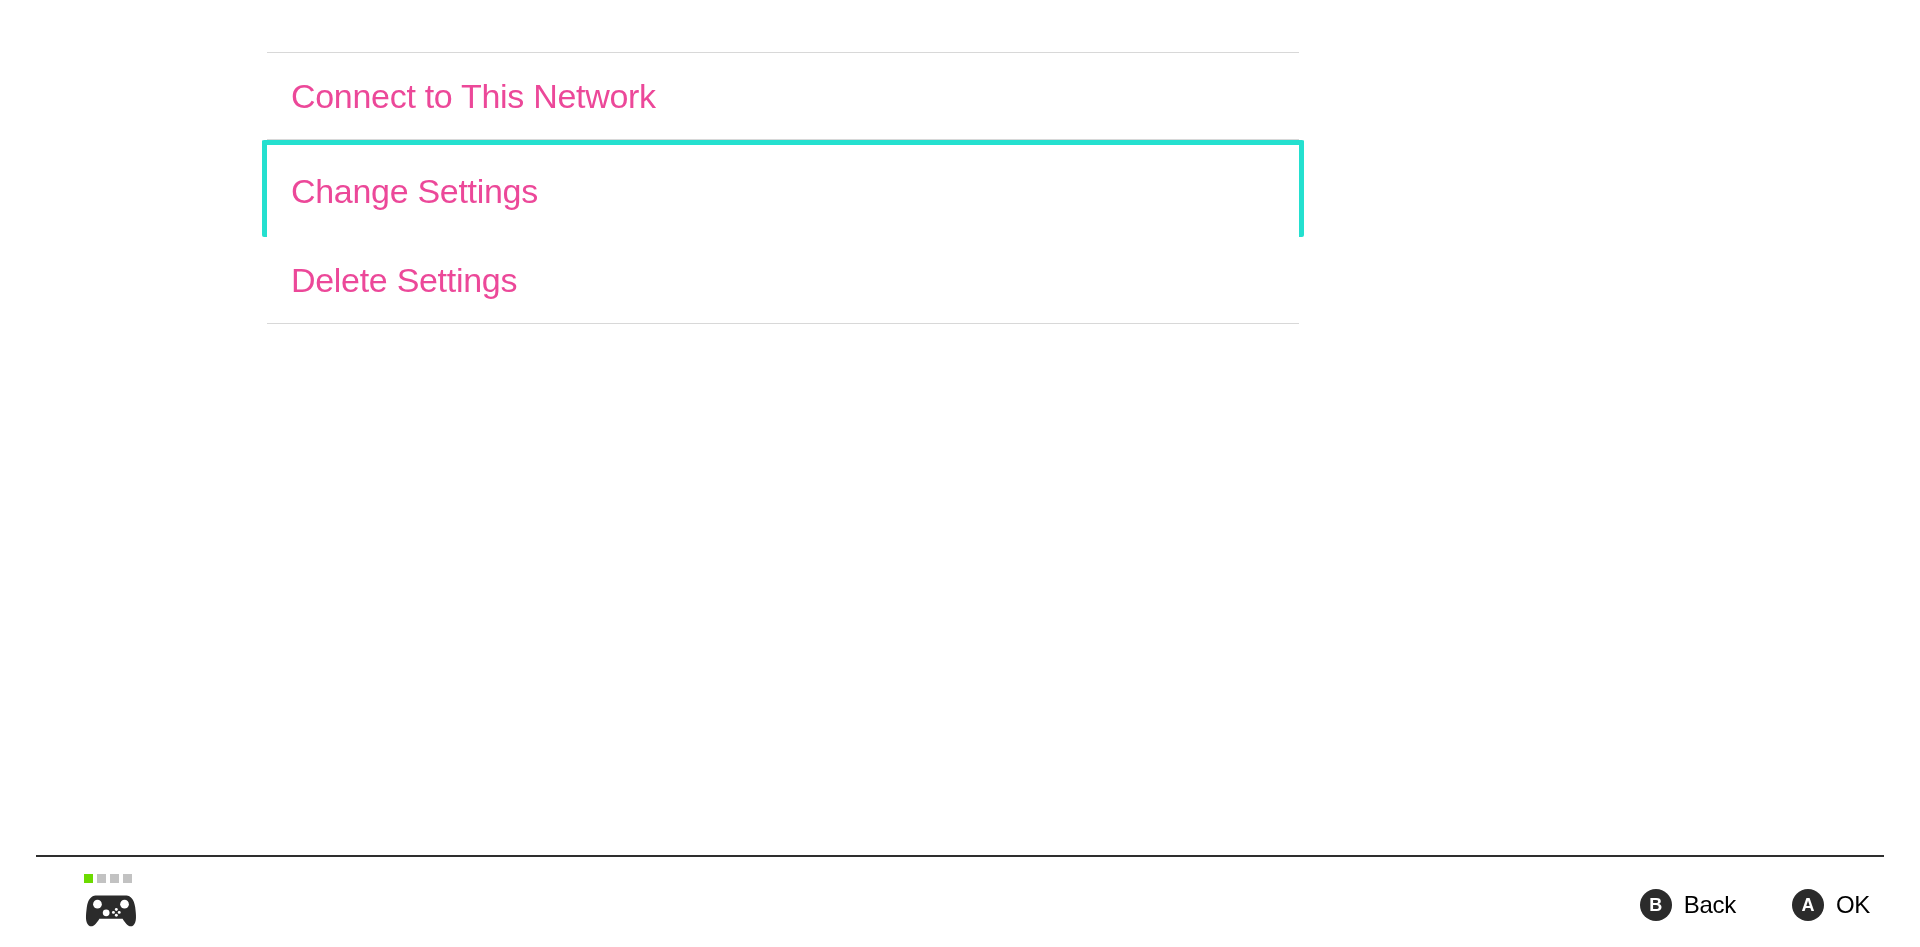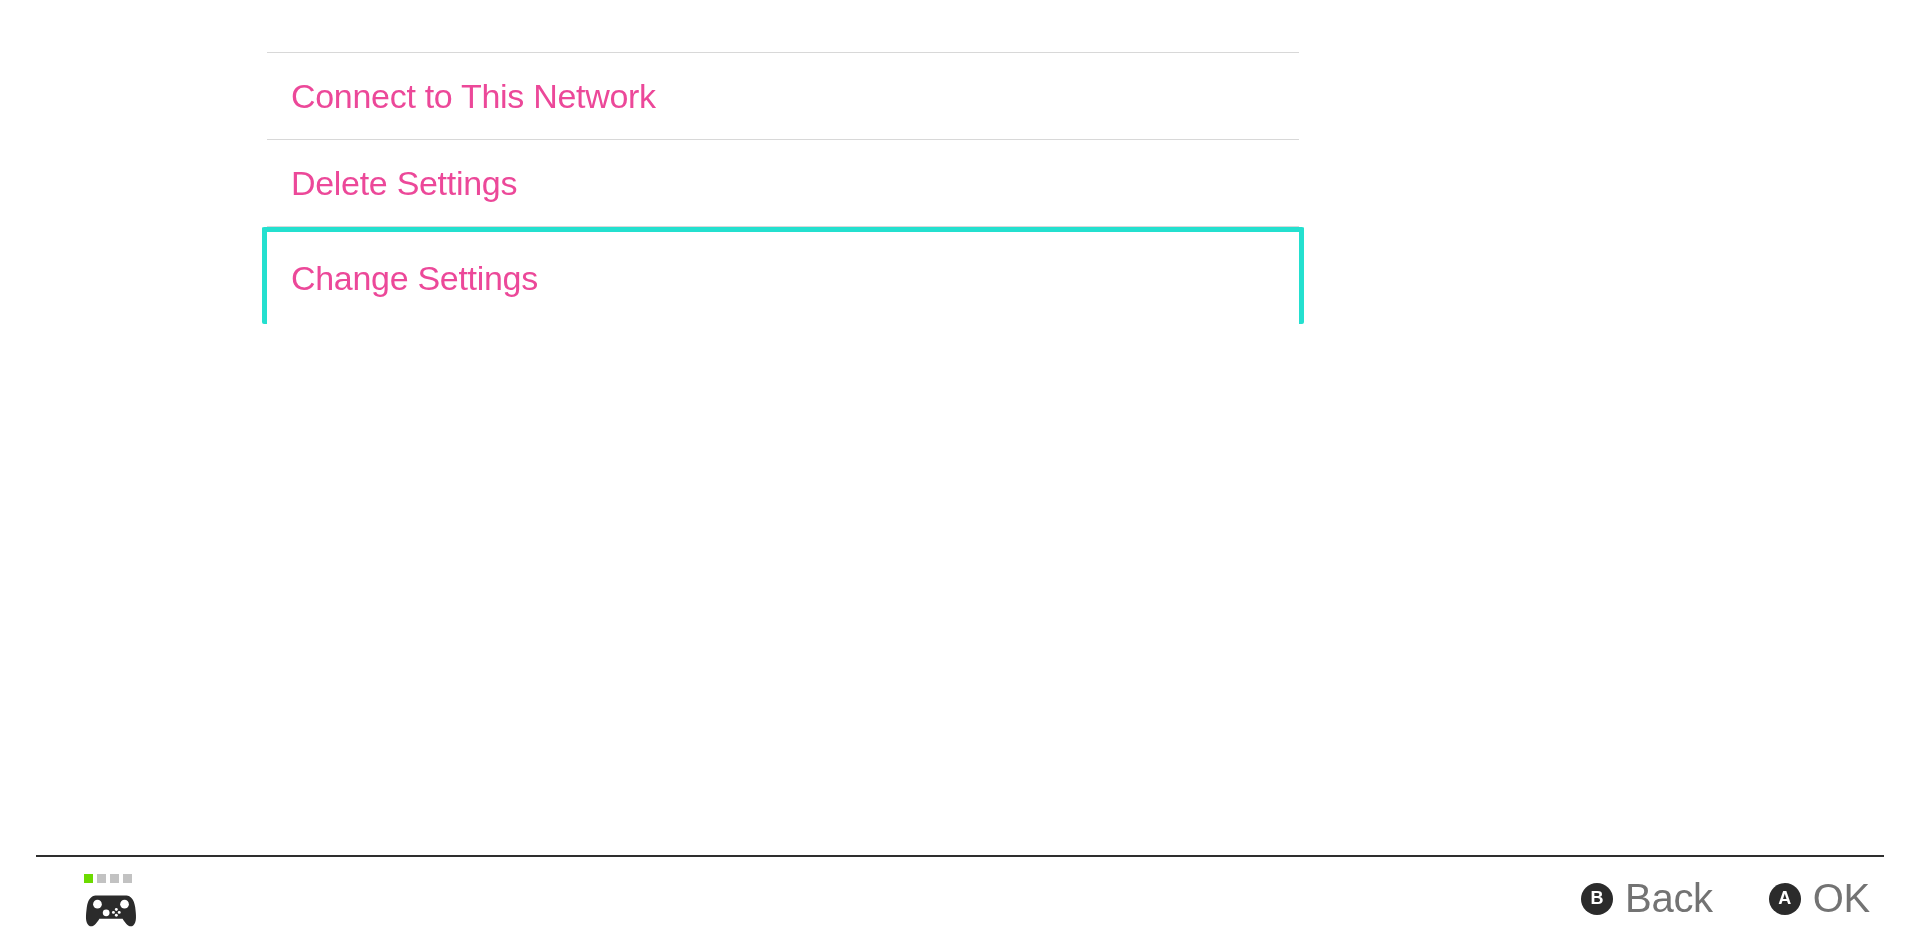--- a/index.html
+++ b/index.html
@@ -106,38 +106,38 @@
       border-radius: 50%;
       background: #2b2b2b;
       color: #ffffff;
       display: flex;
       align-items: center;
       justify-content: center;
       font-size: 18px;
       font-weight: 600;
     }
     .action-label {
-      font-size: 40px;
-      color: #737373;
+      font-size: 24px;
+      color: #000000;
       letter-spacing: -0.3px;
     }
   </style>
 </head>
 <body>
 
 <div class="menu-container">
   <div class="menu-divider-top"></div>
   <div class="menu-item">
     <span>Connect to This Network</span>
   </div>
+  <div class="menu-item selected no-border">
+    <span>Change Settings</span>
+  </div>
   <div class="menu-item">
     <span>Delete Settings</span>
-  </div>
-  <div class="menu-item selected no-border">
-    <span>Change Settings</span>
   </div>
 </div>
 
 <div class="footer-divider"></div>
 
 <div class="controller-area">
   <div class="player-indicators">
     <div class="player-dot active"></div>
     <div class="player-dot inactive"></div>
     <div class="player-dot inactive"></div>

